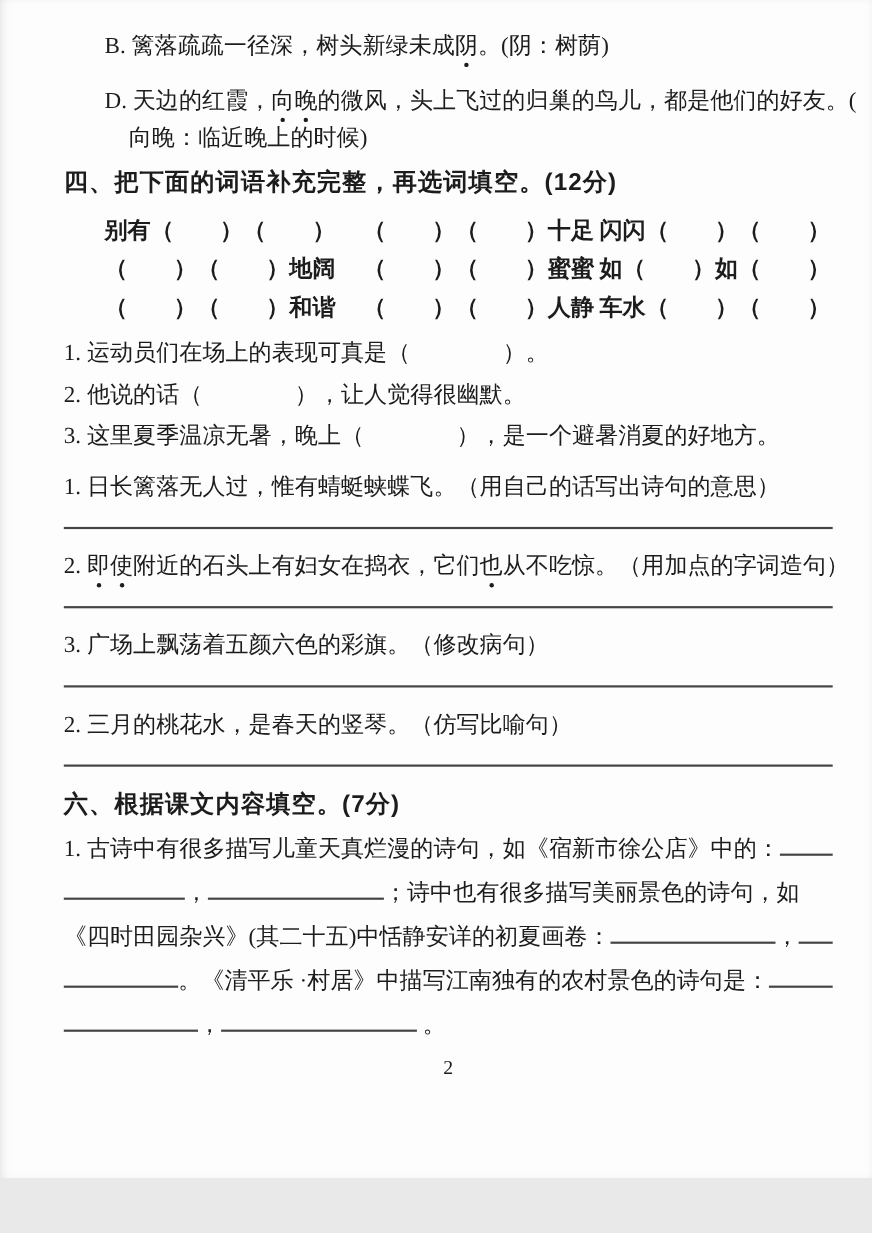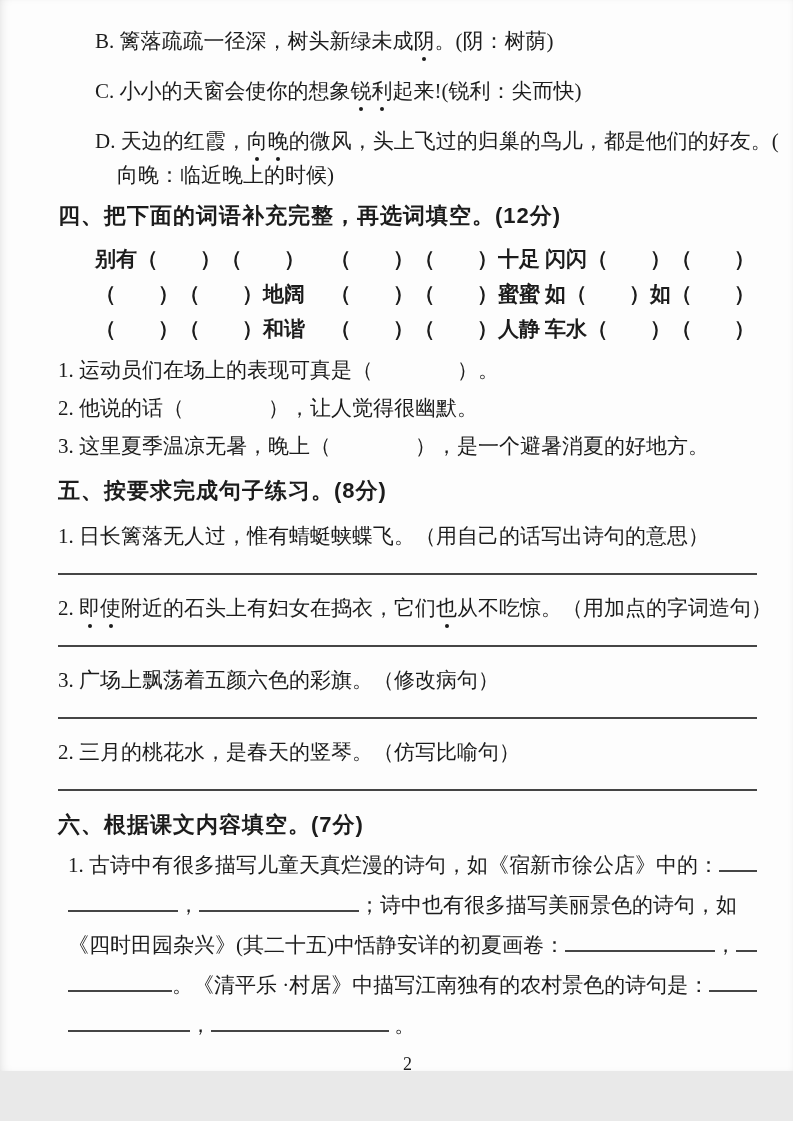--- a/index.html
+++ b/index.html
@@ -37,21 +37,21 @@
   .grid-cell { white-space:nowrap; }
   
   .sentences { margin-top:4px; }
   .sentence { font-size:21px; line-height:38px; white-space:nowrap; }
   
   .practice { }
   .q-item { font-size:21px; line-height:34px; white-space:nowrap; }
   .q-item:first-child { margin-top:10px; }
   .answer-line { height:2px; background:var(--rule,#454545); margin:20px 0 16px 0; width:100%; }
   
-  .fill-lines { margin-top:2px;margin-left:10px; }
+  .fill-lines { margin-top:2px; }
   .fill-line { display:flex; align-items:baseline; height:40px; font-size:21px; line-height:40px; }
   .fill-line span { white-space:pre; flex:0 0 auto; }
   .blank { display:inline-block; border-bottom:2px solid var(--rule,#454545); height:.95em; }
   .blank.grow { flex:1 1 auto; min-width:12px; }
   
   .emph { position:relative; display:inline-block; }
   .emph::after {
     content:""; position:absolute; left:50%; bottom:-3px;
     width:4px; height:4px; margin-left:-2px; border-radius:50%;
     background:var(--ink,#1c1c1c);
@@ -60,23 +60,20 @@
   .page-num { margin-top:4px; text-align:center; font-size:18px; line-height:30px; }
 </style>
 </head>
 <body>
 
 <div class="page">
 
   <div class="options">
       <div class="option">
         <div class="option-line"><span>B. 篱落疏疏一径深，树头新绿未成</span><span class="emph">阴</span><span>。(阴：树荫)</span></div>
-      </div>
-      <div class="option">
-        <div class="option-line"><span>C. 小小的天窗会使你的想象</span><span class="emph">锐</span><span class="emph">利</span><span>起来!(锐利：尖而快)</span></div>
       </div>
       <div class="option">
         <div class="option-line"><span>D. 天边的红霞，</span><span class="emph">向</span><span class="emph">晚</span><span>的微风，头上飞过的归巢的鸟儿，都是他们的好友。(</span></div>
         <div class="option-line cont"><span>向晚：临近晚上的时候)</span></div>
       </div>
     </div>
 
   <section class="sec4">
     <h2 class="sec-title">四、把下面的词语补充完整，再选词填空。(12分)</h2>
     <div class="word-grid">
@@ -91,21 +88,20 @@
         <div class="grid-cell">车水（　　）（　　）</div>
       </div>
     <div class="sentences">
         <div class="sentence">1. 运动员们在场上的表现可真是（　　　　）。</div>
         <div class="sentence">2. 他说的话（　　　　），让人觉得很幽默。</div>
         <div class="sentence">3. 这里夏季温凉无暑，晚上（　　　　），是一个避暑消夏的好地方。</div>
       </div>
   </section>
 
   <section class="sec5">
-    <h2 class="sec-title">五、按要求完成句子练习。(8分)</h2>
     <div class="practice">
         <div class="q-item"><span>1. 日长篱落无人过，惟有蜻蜓蛱蝶飞。（用自己的话写出诗句的意思）</span></div>
         <div class="answer-line"></div>
         <div class="q-item"><span>2. </span><span class="emph">即</span><span class="emph">使</span><span>附近的石头上有妇女在捣衣，它们</span><span class="emph">也</span><span>从不吃惊。（用加点的字词造句）</span></div>
         <div class="answer-line"></div>
         <div class="q-item"><span>3. 广场上飘荡着五颜六色的彩旗。（修改病句）</span></div>
         <div class="answer-line"></div>
         <div class="q-item"><span>2. 三月的桃花水，是春天的竖琴。（仿写比喻句）</span></div>
         <div class="answer-line"></div>
       </div>

